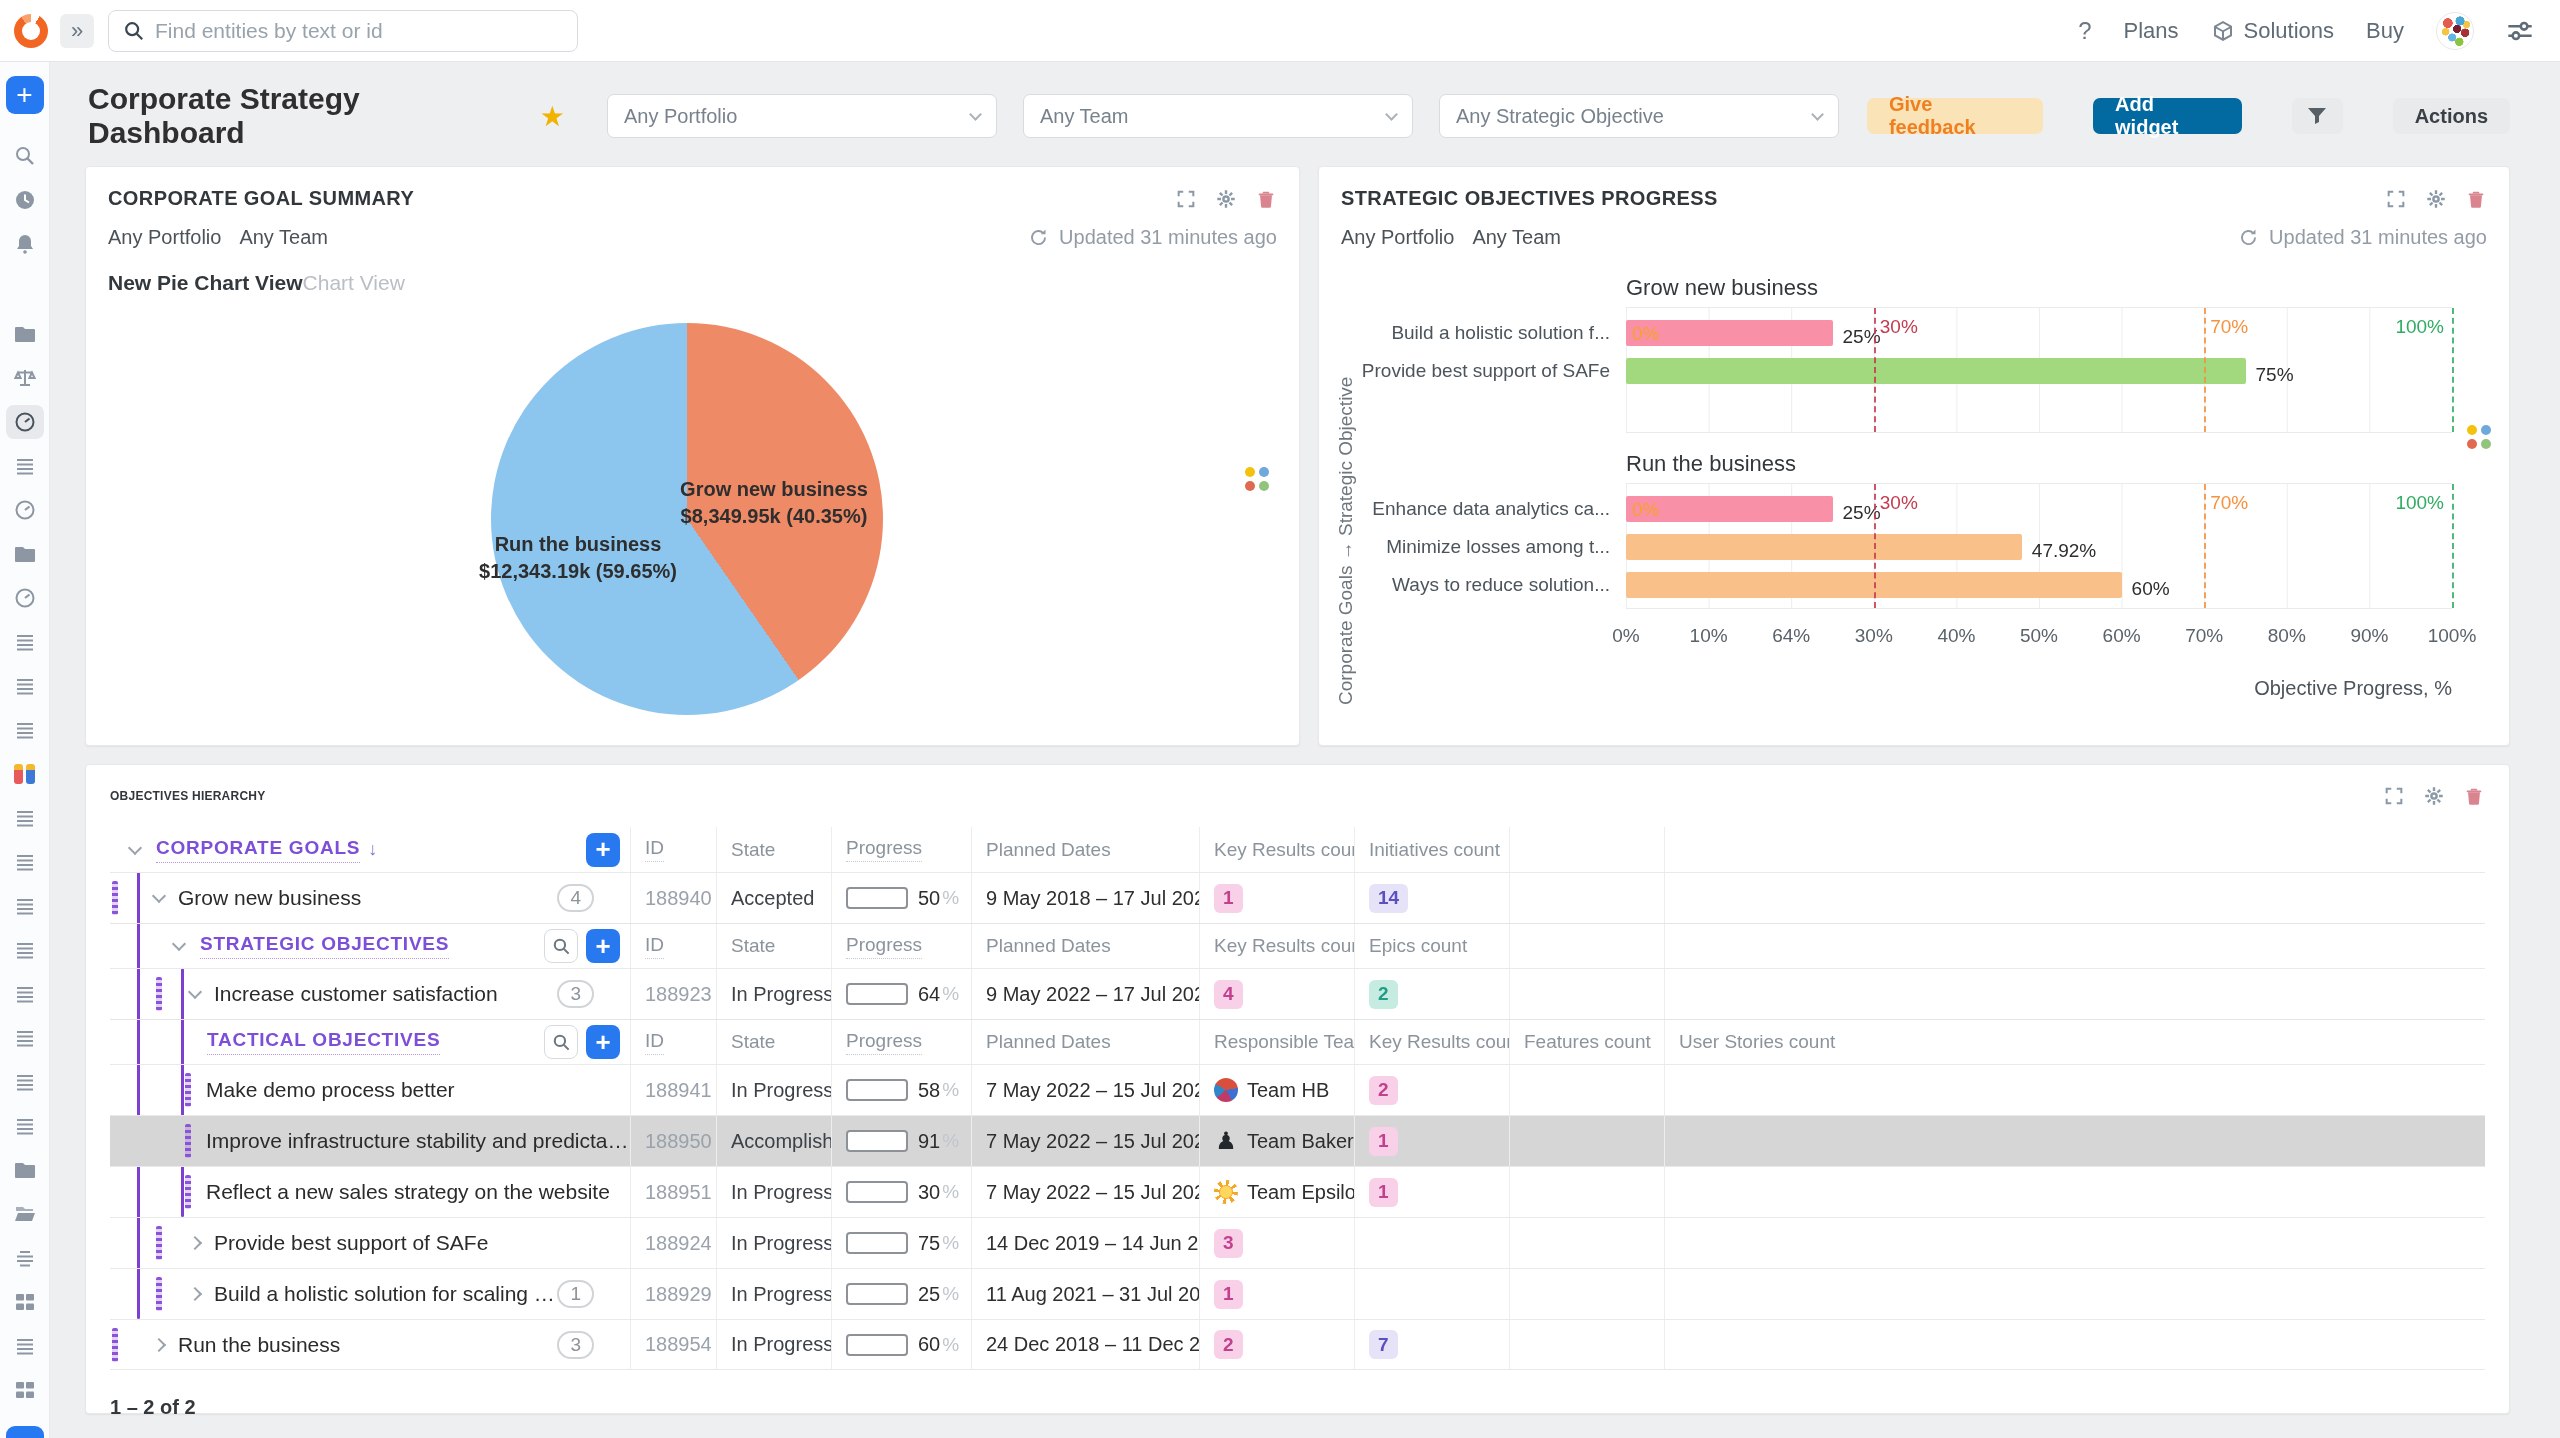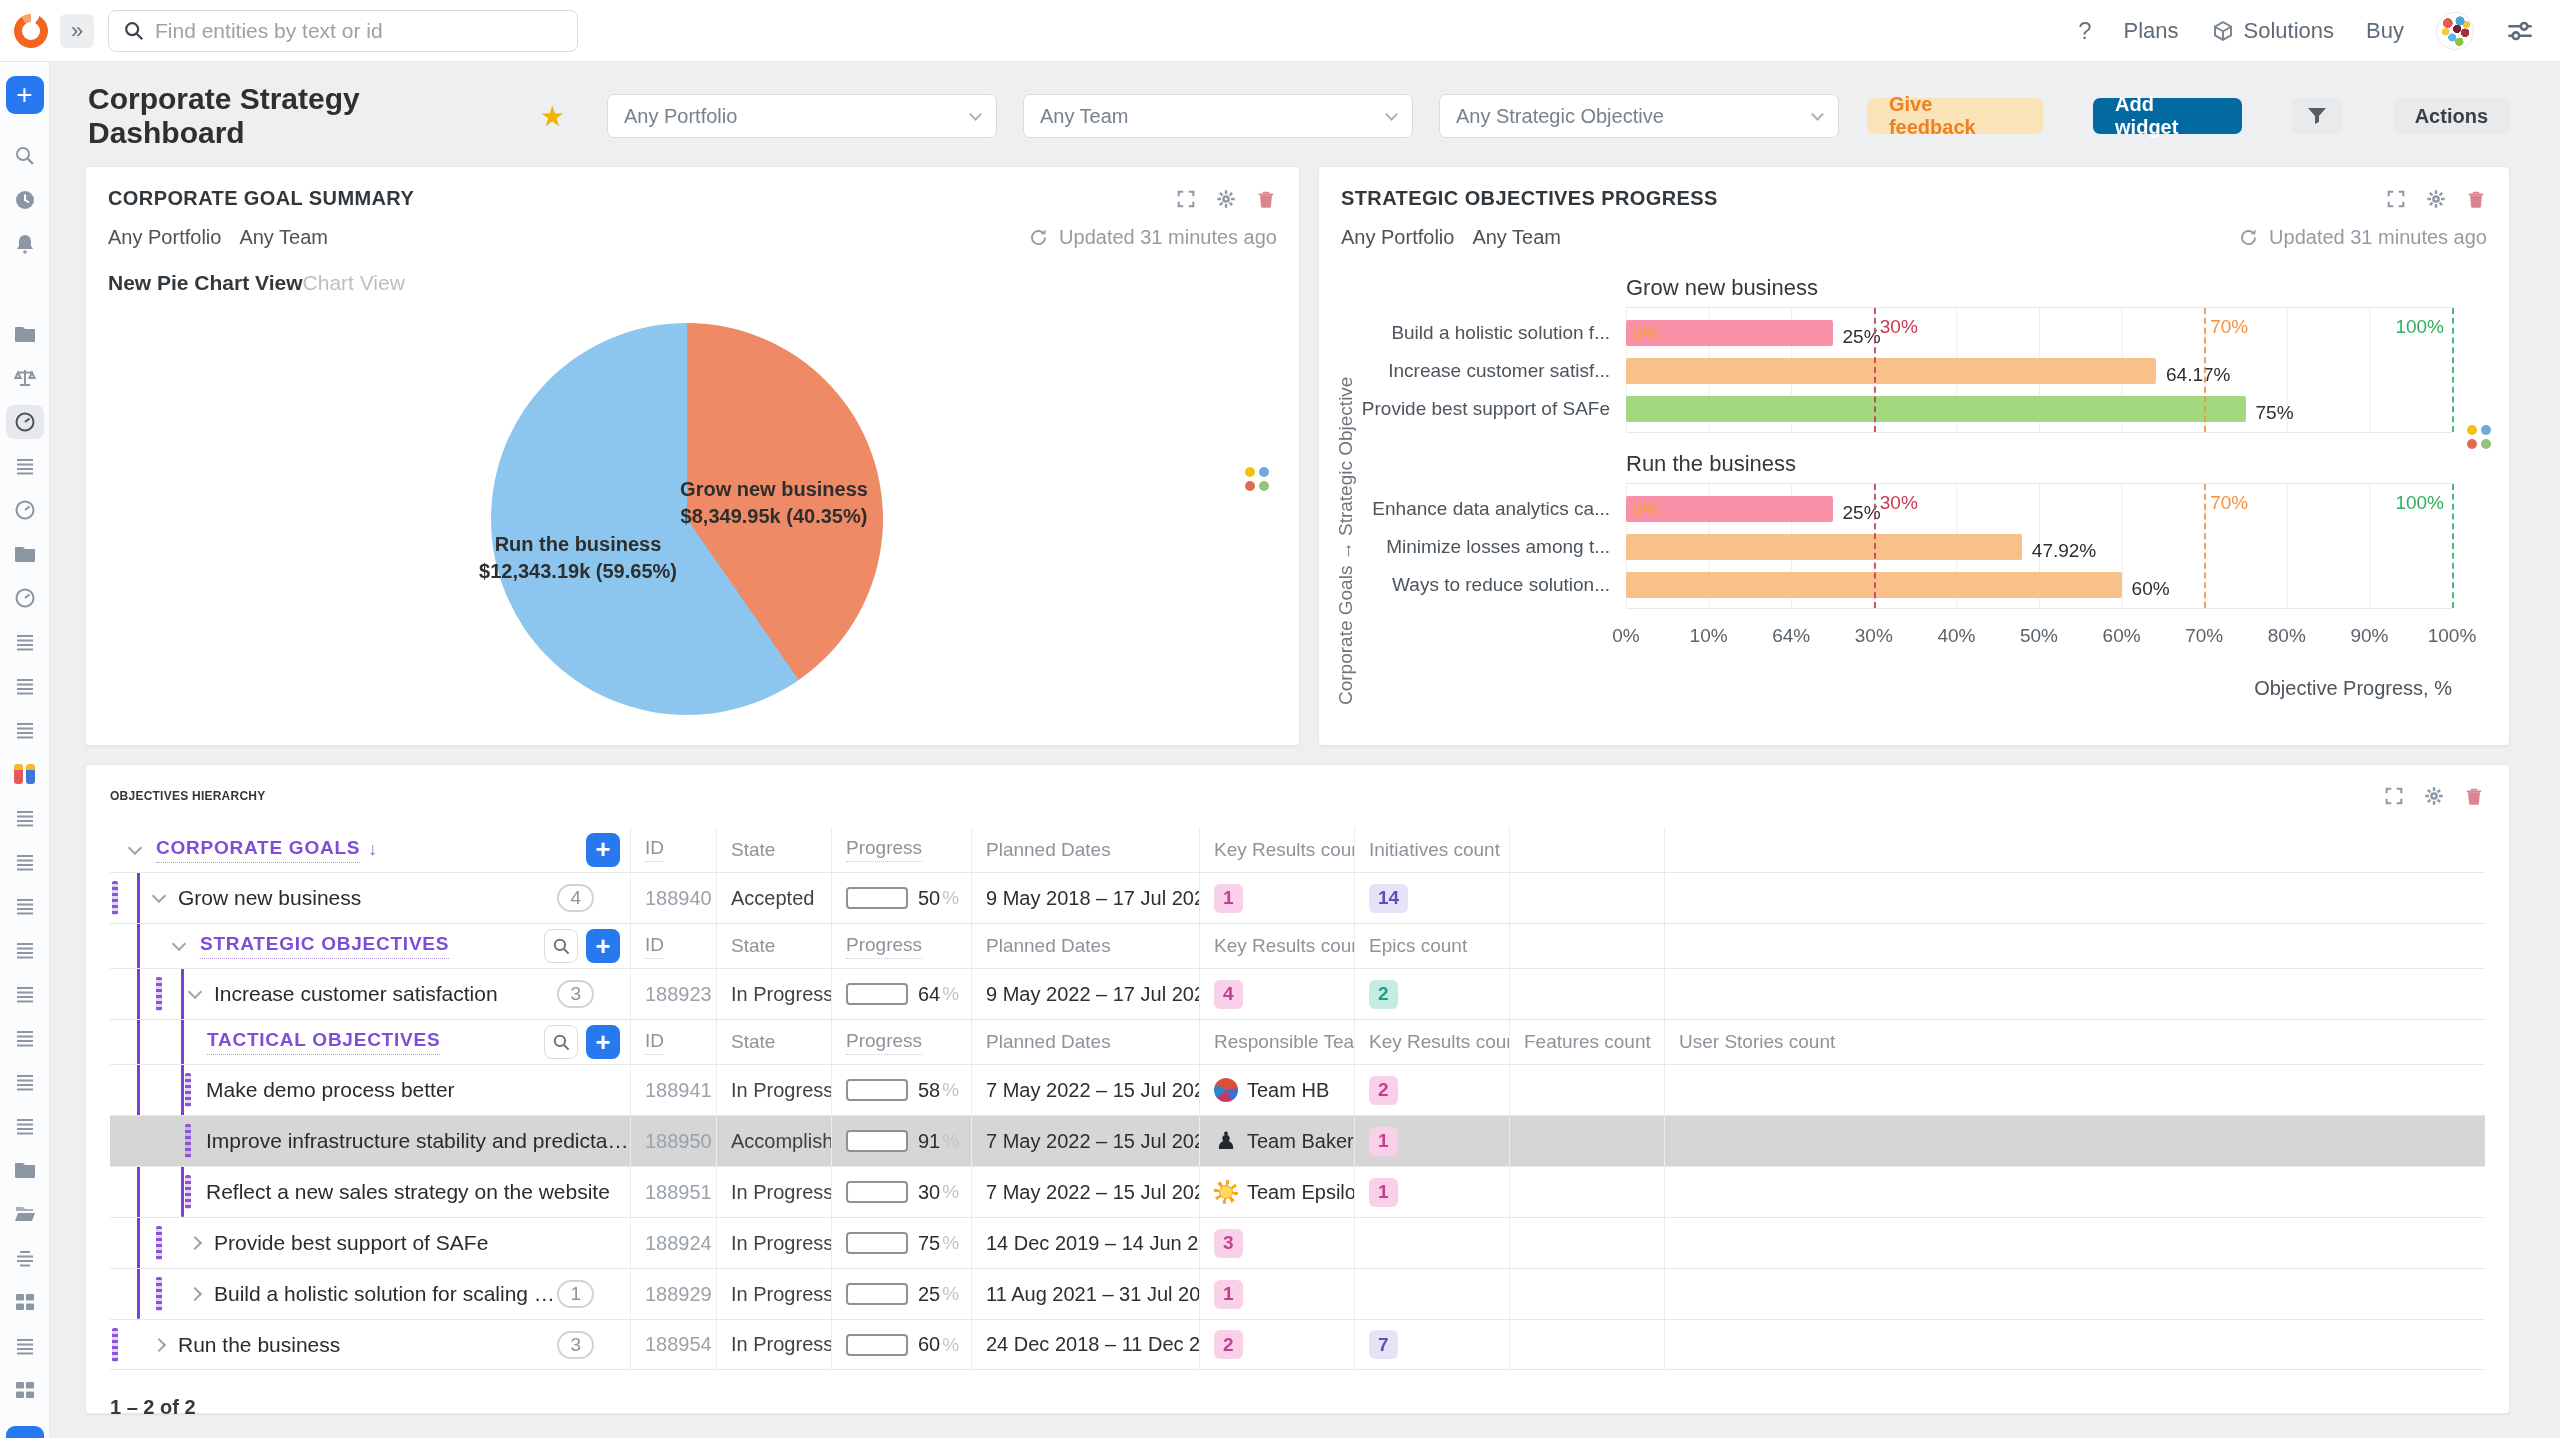--- a/index.html
+++ b/index.html
@@ -505,25 +505,20 @@
           <div class="group">
             <div class="group-title">Grow new business</div>
             <div class="band">
               <div class="bar-row">
                   <span class="bar-cat">Build a holistic solution f...</span>
                   <span class="bar-start">0%</span>
                   <div class="bar-fill" style="width: 25%; background: rgb(248, 145, 167);"></div>
                   <span class="bar-val" style="left: calc(25% + 10px);">25%</span>
                 </div>
               <div class="bar-row">
-                  <span class="bar-cat">Increase customer satisf...</span>
-                  <div class="bar-fill" style="width: 64.17%; background: rgb(250, 192, 138);"></div>
-                  <span class="bar-val" style="left: calc(64.17% + 10px);">64.17%</span>
-                </div>
-              <div class="bar-row">
                   <span class="bar-cat">Provide best support of SAFe</span>
                   <div class="bar-fill" style="width: 75%; background: rgb(162, 217, 127);"></div>
                   <span class="bar-val" style="left: calc(75% + 10px);">75%</span>
                 </div>
             <div class="ref-line" style="left: 30%; border-color: rgb(196, 59, 79);"></div>
                 <div class="ref-label" style="color: rgb(196, 59, 79); left: calc(30% + 6px);">30%</div>
                 <div class="ref-line" style="left: 70%; border-color: rgb(245, 146, 62);"></div>
                 <div class="ref-label" style="color: rgb(245, 146, 62); left: calc(70% + 6px);">70%</div>
                 <div class="ref-line" style="left: 100%; border-color: rgb(47, 174, 98);"></div>
                 <div class="ref-label" style="color: rgb(47, 174, 98); right: 8px;">100%</div>

